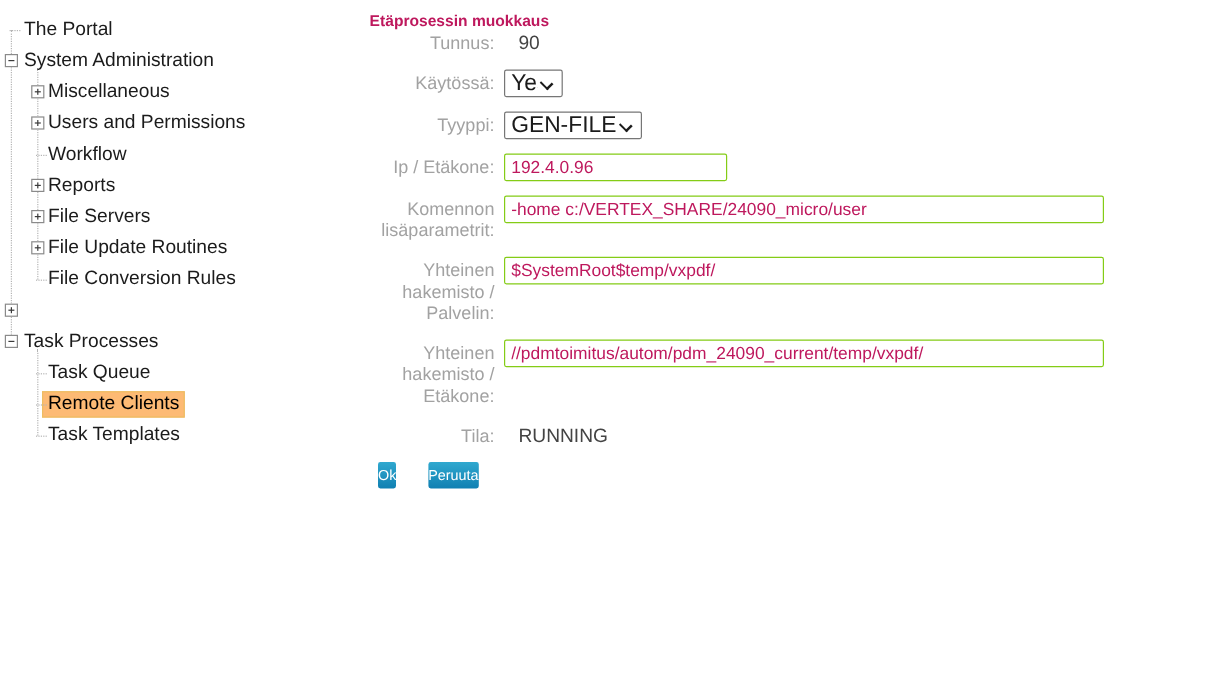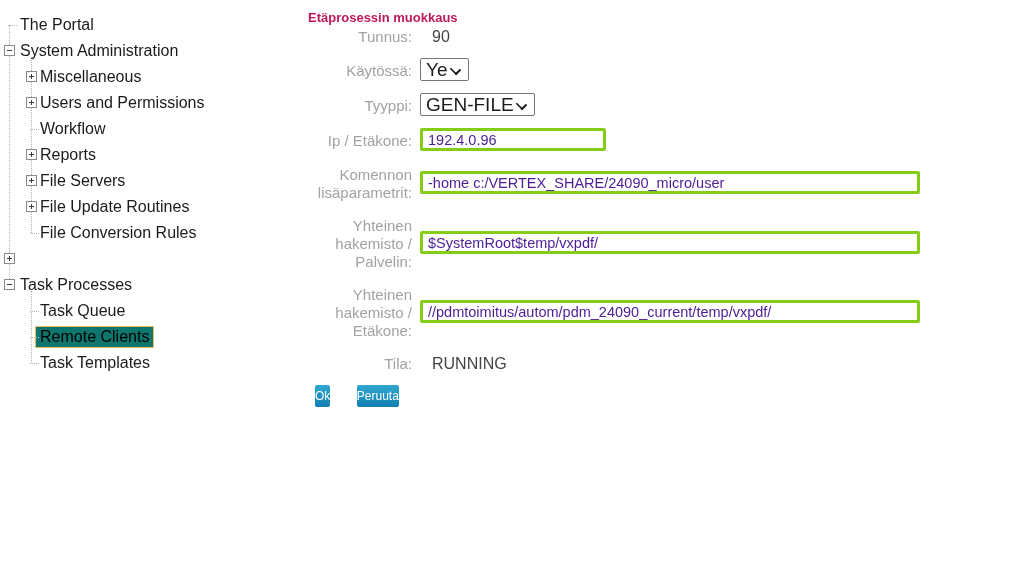--- a/index.html
+++ b/index.html
@@ -17,33 +17,33 @@
   .toggle { position:absolute; top:50%; margin-top:-6px; width:11px; height:11px;
             border:1px solid #8a8a8a; background:#fff; }
   .lvl0 .toggle { left:2px; }
   .lvl1 .toggle { left:24px; }
   .toggle::before { content:""; position:absolute; left:2px; right:2px; top:4px; height:1px; background:#3a3a3a; }
   .toggle.plus::after { content:""; position:absolute; top:2px; bottom:2px; left:4px; width:1px; background:#3a3a3a; }
   .stub { position:absolute; top:50%; width:9px; border-top:1px dotted #b5b5b5; }
   .lvl0 .stub { left:6px; }
   .lvl1 .stub { left:28px; }
   .tree-label { display:inline-block; }
-  .tree-row.selected .tree-label { background:#0f766e; border:1px solid #edbd62;
+  .tree-row.selected .tree-label { background:#fdba74; border:1px solid #edbd62;
             padding:1px 4px; margin-left:-5px; color:#000; }
 
   
   #form { position:absolute; left:308px; top:10px; width:640px; }
   .form-title { font-size:13px; font-weight:bold; color:#be185d; }
-  .frow { display:flex; align-items:center; margin-bottom:12px; }
+  .frow { display:flex; align-items:flex-start; margin-bottom:12px; }
   .flabel { width:104px; text-align:right; color:#a2a2a2; font-size:15px;
             line-height:18px; padding-top:3px; flex:none; }
   .ffield { margin-left:8px; }
   .fstatic { font-size:16px; color:#444; padding-left:12px; padding-top:3px; }
-  input[type=text] { height:23px; border:3px solid #84cc16; border-radius:2px;
-            font-family:"Liberation Sans", sans-serif; font-size:14.5px; color:#4c1d95;
+  input[type=text] { height:23px; border:1px solid #84cc16; border-radius:2px;
+            font-family:"Liberation Sans", sans-serif; font-size:14.5px; color:#be185d;
             padding:1px 5px; background:#fff; }
   .w-ip { width:186px; }
   .w-long { width:500px; }
   .w-port { width:111px; }
   .select-wrap { position:relative; display:inline-block; }
   .select-wrap::after { content:""; position:absolute; right:9px; top:7px; width:7px; height:7px;
             border-right:2px solid #1b1b1b; border-bottom:2px solid #1b1b1b;
             transform:rotate(45deg) scale(1,0.8); pointer-events:none; }
   select { appearance:none; -webkit-appearance:none; height:23px; border:1px solid #767676;
             border-radius:2px; background:#fff; font-family:"Liberation Sans", sans-serif;

